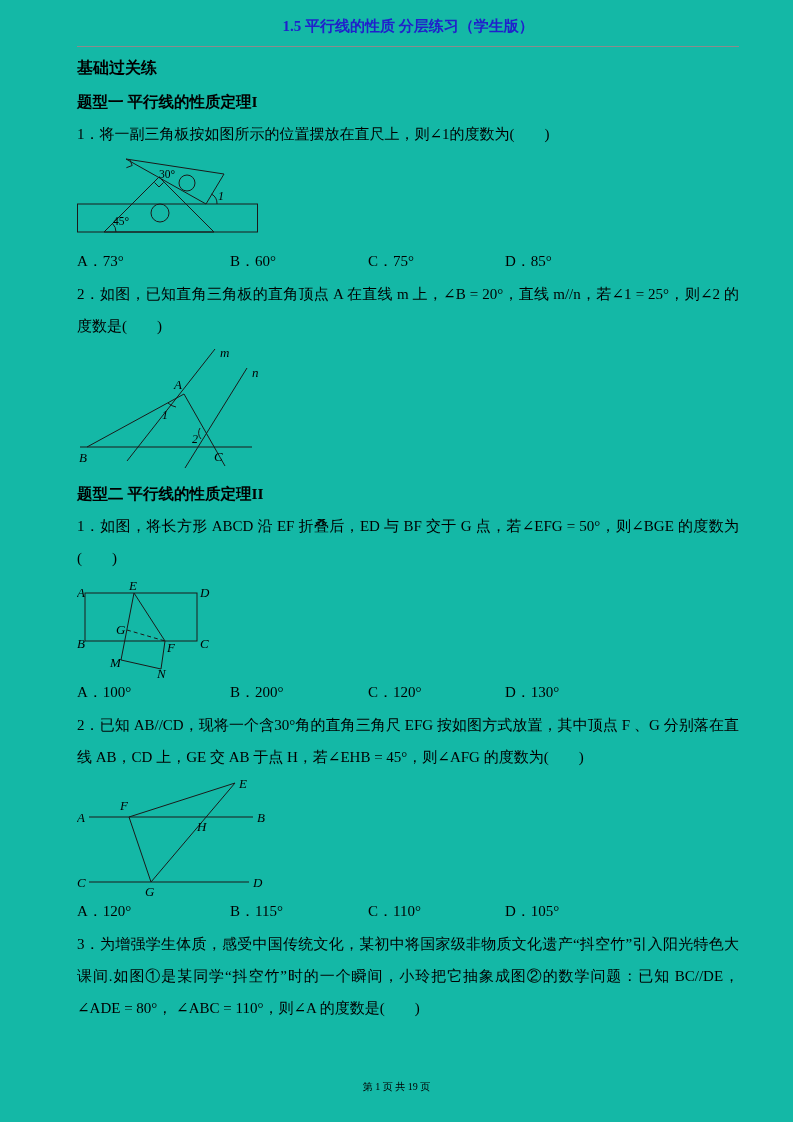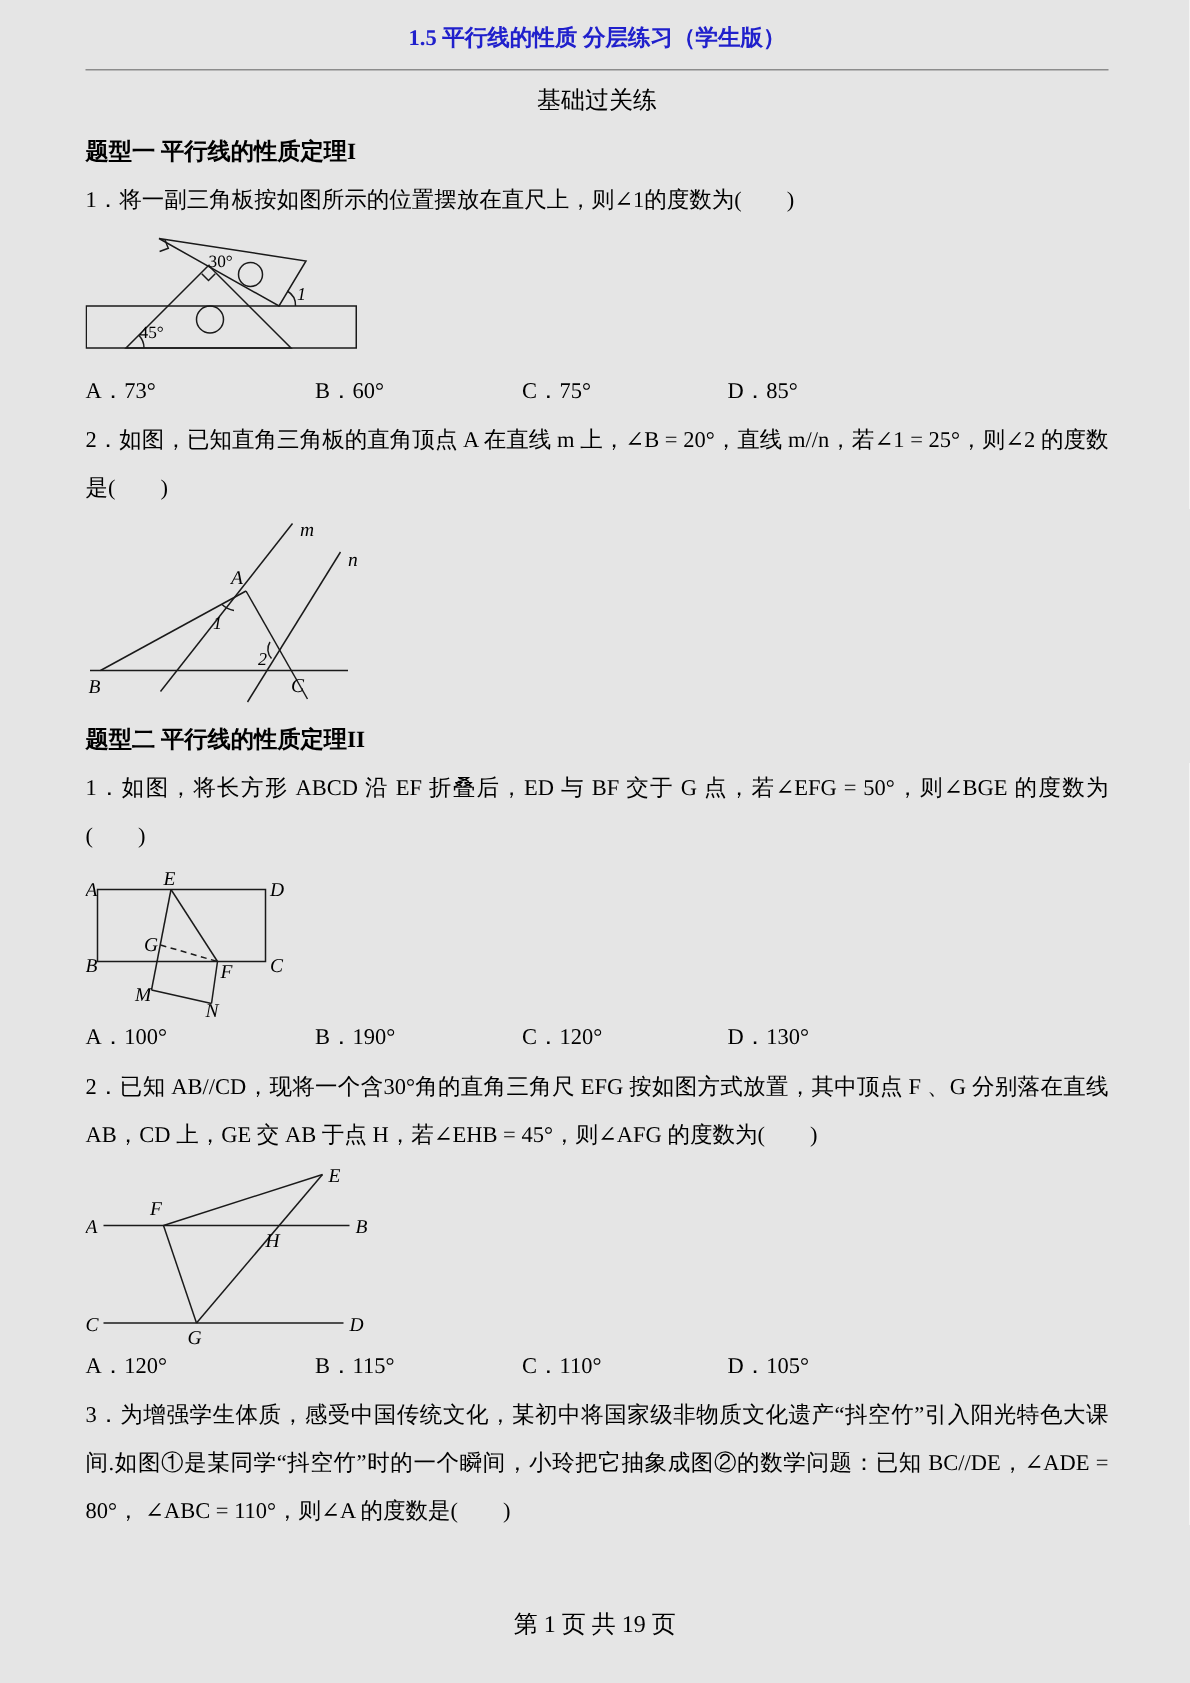--- a/index.html
+++ b/index.html
@@ -1,34 +1,34 @@
 <!DOCTYPE html>
 <html><head>
 <meta charset="utf-8">
 <style>
   *{box-sizing:border-box}
   html,body{margin:0;padding:0;background:#ffffff}
-  .page{width:793px;height:1122px;margin:0 auto;background:#e5e5e5;position:relative;overflow:hidden;
-        color:#000;font-family:"Liberation Serif","DejaVu Serif",serif;}
+  .page{width:793px;height:1122px;margin:0 auto;background:#14b8a6;position:relative;overflow:hidden;
+        color:#000;font-family:"Liberation Serif","DejaVu Serif",serif;padding-left:20px;}
   .content{padding:16px 54px 0 57px;}
   .title{text-align:center;font-weight:bold;font-size:15px;line-height:21px;}
   .rule{border-bottom:1px solid #8c8c8c;margin-top:9px;}
-  .section{text-align:center;font-weight:normal;font-size:16px;margin-top:10px;line-height:22px;}
+  .section{text-align:left;font-weight:bold;font-size:16px;margin-top:10px;line-height:22px;}
   .topic{font-weight:bold;font-size:15.5px;margin-top:12px;line-height:21px;}
   .qtext{font-size:15px;line-height:32px;margin:6px 0 0 0;text-align:justify;}
   .fig{margin-top:4px;}
   .opts{display:grid;grid-template-columns:153px 138px 137px 1fr;font-size:15px;margin-top:2px;line-height:21px;}
   svg{display:block;}
   svg line,svg polygon,svg rect.s,svg path.s,svg circle{stroke:#1a1a1a;stroke-width:1;fill:none;}
   .lbl{font-family:"Liberation Serif","DejaVu Serif",serif;font-style:italic;font-size:13px;fill:#000;stroke:none;}
   .deg{font-family:"Liberation Serif","DejaVu Serif",serif;font-size:11.5px;fill:#000;stroke:none;}
   .num{font-family:"Liberation Serif","DejaVu Serif",serif;font-style:italic;font-size:12px;fill:#000;stroke:none;}
   .dashed{stroke-dasharray:4 3;}
   .thin{stroke-width:0.9;}
-  .footer{position:absolute;left:0;right:0;bottom:28px;text-align:center;font-size:16px;}
+  .footer{position:absolute;left:0;right:0;bottom:28px;text-align:center;font-size:10px;}
 </style>
 </head>
 <body>
 
 <div class="page">
   <div class="content">
 
     <div class="title" style="color: rgb(32, 32, 204);">1.5 平行线的性质 分层练习（学生版）</div>
     <div class="rule"></div>
     <div class="section">基础过关练</div>
@@ -102,21 +102,21 @@
         <text class="lbl" x="123" y="70">C</text>
         <text class="lbl" x="39" y="56">G</text>
         <text class="lbl" x="33" y="89">M</text>
         <text class="lbl" x="90" y="74">F</text>
         <text class="lbl" x="80" y="100">N</text>
       </svg>
     </div>
 
     <div class="opts">
       <span>A．100°</span>
-      <span>B．190°</span>
+      <span>B．200°</span>
       <span>C．120°</span>
       <span>D．130°</span>
     </div>
 
     <p class="qtext">2．已知 AB//CD，现将一个含30°角的直角三角尺 EFG 按如图方式放置，其中顶点 F 、G 分别落在直线 AB，CD 上，GE 交 AB 于点 H，若∠EHB = 45°，则∠AFG 的度数为(　　)</p>
 
     <div class="fig">
       <svg width="190" height="122" viewBox="0 0 190 122">
         <line x1="12" y1="40" x2="176" y2="40"></line>
         <line x1="12" y1="105" x2="172" y2="105"></line>

